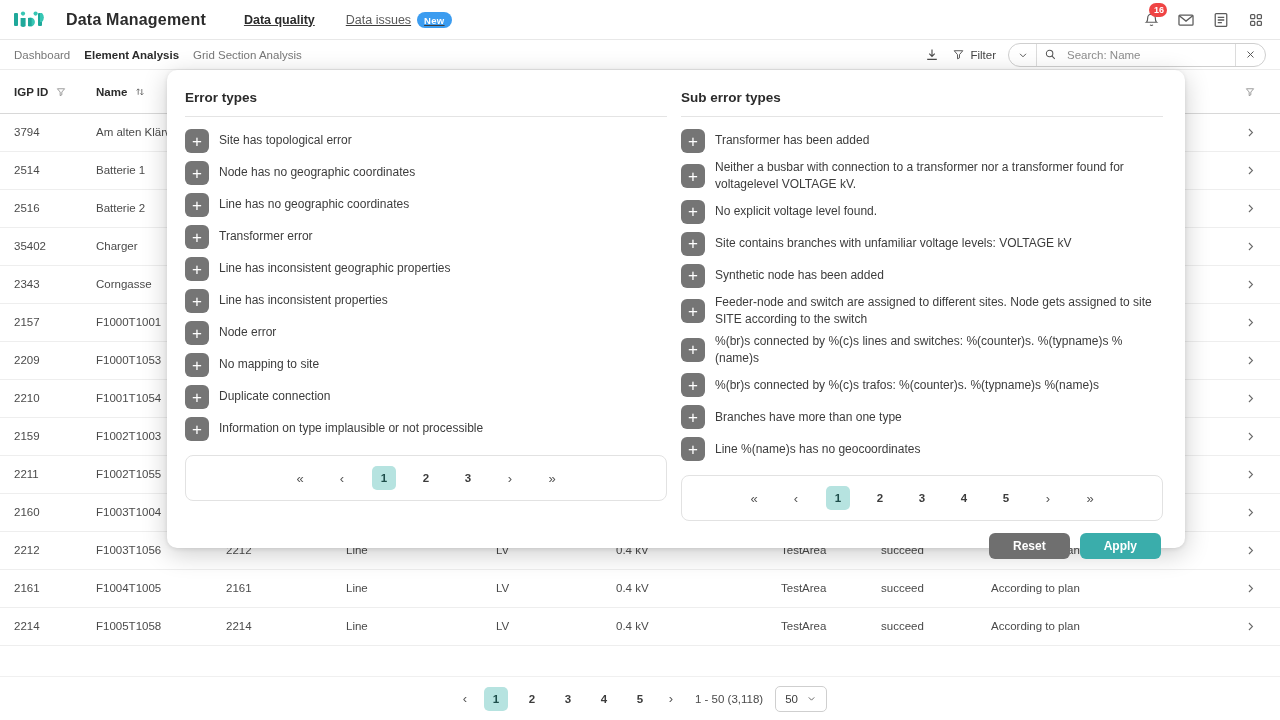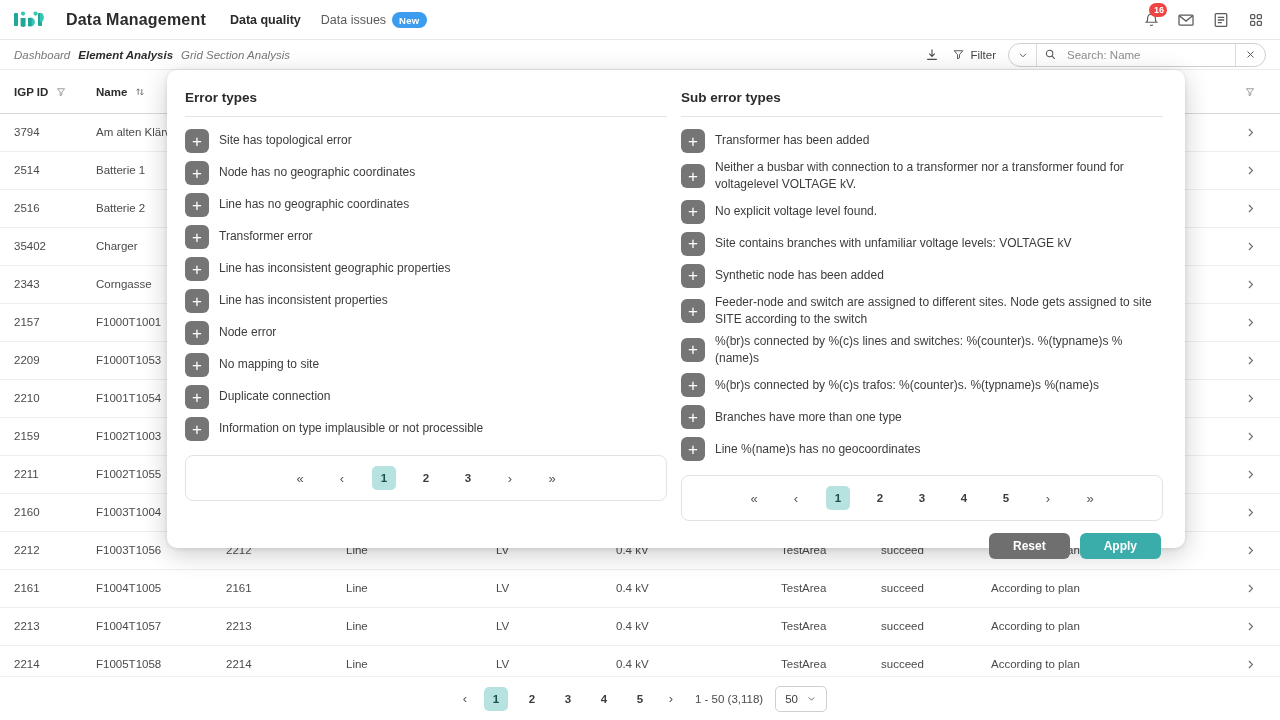--- a/index.html
+++ b/index.html
@@ -14,21 +14,21 @@
 
   
   .topbar {
     height: 40px; display: flex; align-items: center;
     padding: 0 14px; border-bottom: 1px solid #e8e8e8;
     background: #fff;
   }
   .logo { display: flex; align-items: center; margin-right: 18px; }
   .logo svg { display: block; }
   .app-title { font-size: 16px; font-weight: bold; color: #2b2b2b; letter-spacing: .2px; }
-  .nav-links { display: flex; align-items: center; gap: 20px; margin-left: 24px; }
+  .nav-links { display: flex; align-items: center; gap: 31px; margin-left: 38px; text-decoration: underline; }
   .nav-link { font-size: 12.5px; color: #5a5a5a; cursor: pointer; white-space: nowrap;}
   .nav-link.active { font-weight: bold; color: #2b2b2b; }
   .badge-new {
     background: #3b9cf0; color: #fff; font-size: 9.5px; font-weight: bold;
     border-radius: 9px; padding: 2.5px 7px; margin-left: 6px; letter-spacing: .3px;
   }
   .topbar-spacer { flex: 1; }
   .top-icons { display: flex; align-items: center; gap: 15px; }
   .top-icon { position: relative; width: 20px; height: 20px; display: flex; align-items: center; justify-content: center; cursor: pointer; }
   .notif-badge {
@@ -36,21 +36,21 @@
     background: #ef4444; color: #fff; font-size: 9px; font-weight: bold;
     border-radius: 9px; min-width: 18px; height: 14px; line-height: 14px;
     text-align: right; padding: 0 3px;
   }
 
   
   .subbar {
     height: 30px; display: flex; align-items: center;
     padding: 0 14px; border-bottom: 1px solid #ececec; background: #fff;
   }
-  .tabs { display: flex; align-items: center; gap: 8px; font-style: italic; }
+  .tabs { display: flex; align-items: center; gap: 14px; }
   .tab { font-size: 11.5px; color: #777; cursor: pointer; }
   .tab.active { font-weight: bold; color: #2b2b2b; }
   .subbar-spacer { flex: 1; }
   .subbar-right { display: flex; align-items: center; gap: 12px; }
   .icon-btn { cursor: pointer; display: flex; align-items: center; }
   .filter-btn { display: flex; align-items: center; gap: 5px; font-size: 11.5px; font-weight: normal; color: #444; cursor: pointer; }
   .search-group {
     display: flex; align-items: center; height: 24px;
     border: 1px solid #cfcfcf; border-radius: 13px; overflow: hidden; background: #fff;
   }
@@ -514,38 +514,20 @@
             <td class="col-plan">According to plan</td>
             <td class="col-chev">
               <span class="chev-cell">
                 <svg width="13" height="13" viewBox="0 0 20 20" fill="none" stroke="#6b6b6b" stroke-width="1.7">
                   <path d="M7.6 4.6 13 10l-5.4 5.4"></path>
                 </svg>
               </span>
             </td>
           </tr>
           <tr>
-            <td class="col-id">2213</td>
-            <td class="col-name">F1004T1057</td>
-            <td class="col-elid">2213</td>
-            <td class="col-type">Line</td>
-            <td class="col-volt">LV</td>
-            <td class="col-voltv">0.4 kV</td>
-            <td class="col-area">TestArea</td>
-            <td class="col-status">succeed</td>
-            <td class="col-plan">According to plan</td>
-            <td class="col-chev">
-              <span class="chev-cell">
-                <svg width="13" height="13" viewBox="0 0 20 20" fill="none" stroke="#6b6b6b" stroke-width="1.7">
-                  <path d="M7.6 4.6 13 10l-5.4 5.4"></path>
-                </svg>
-              </span>
-            </td>
-          </tr>
-          <tr>
             <td class="col-id">2214</td>
             <td class="col-name">F1005T1058</td>
             <td class="col-elid">2214</td>
             <td class="col-type">Line</td>
             <td class="col-volt">LV</td>
             <td class="col-voltv">0.4 kV</td>
             <td class="col-area">TestArea</td>
             <td class="col-status">succeed</td>
             <td class="col-plan">According to plan</td>
             <td class="col-chev">

